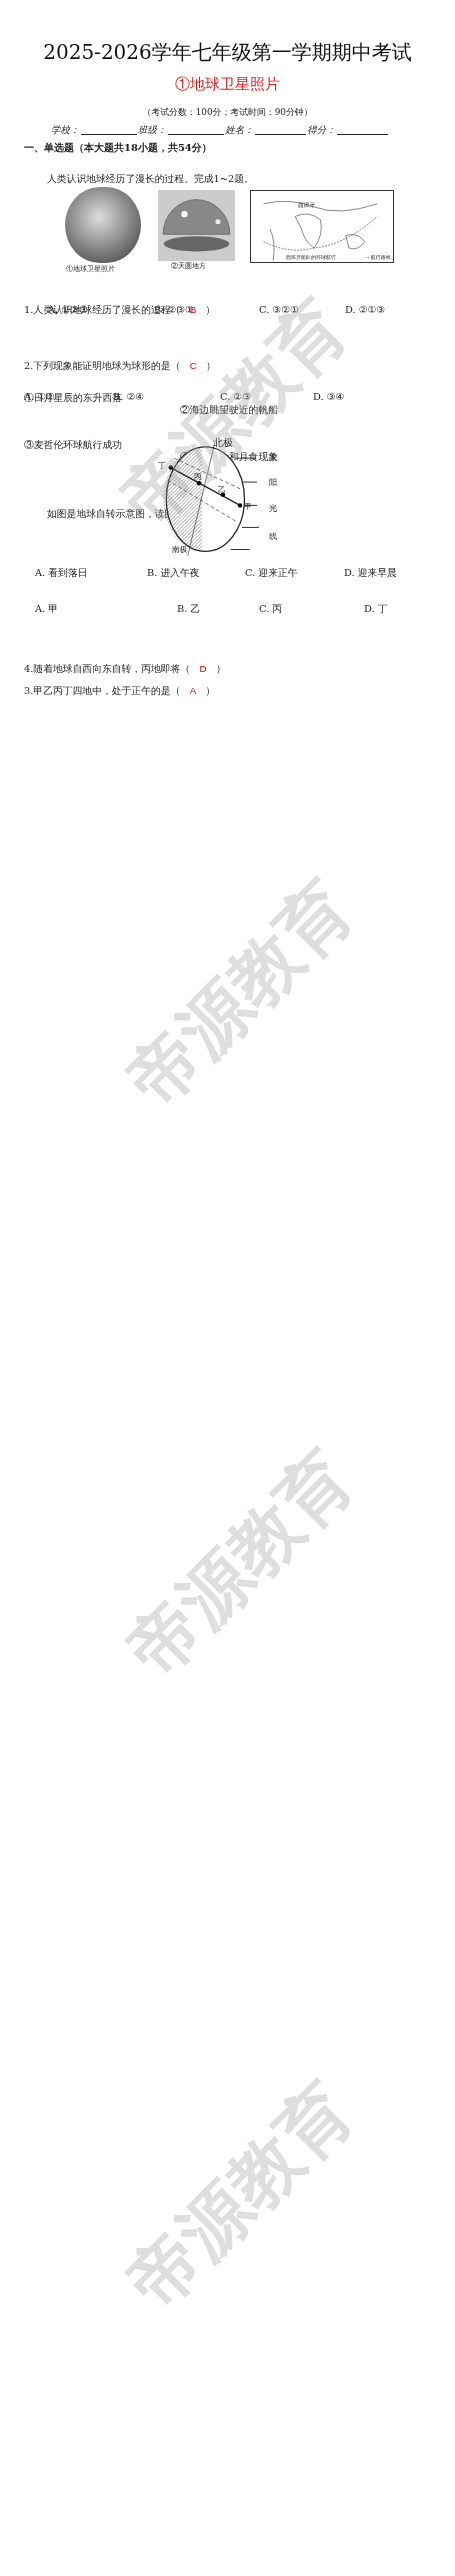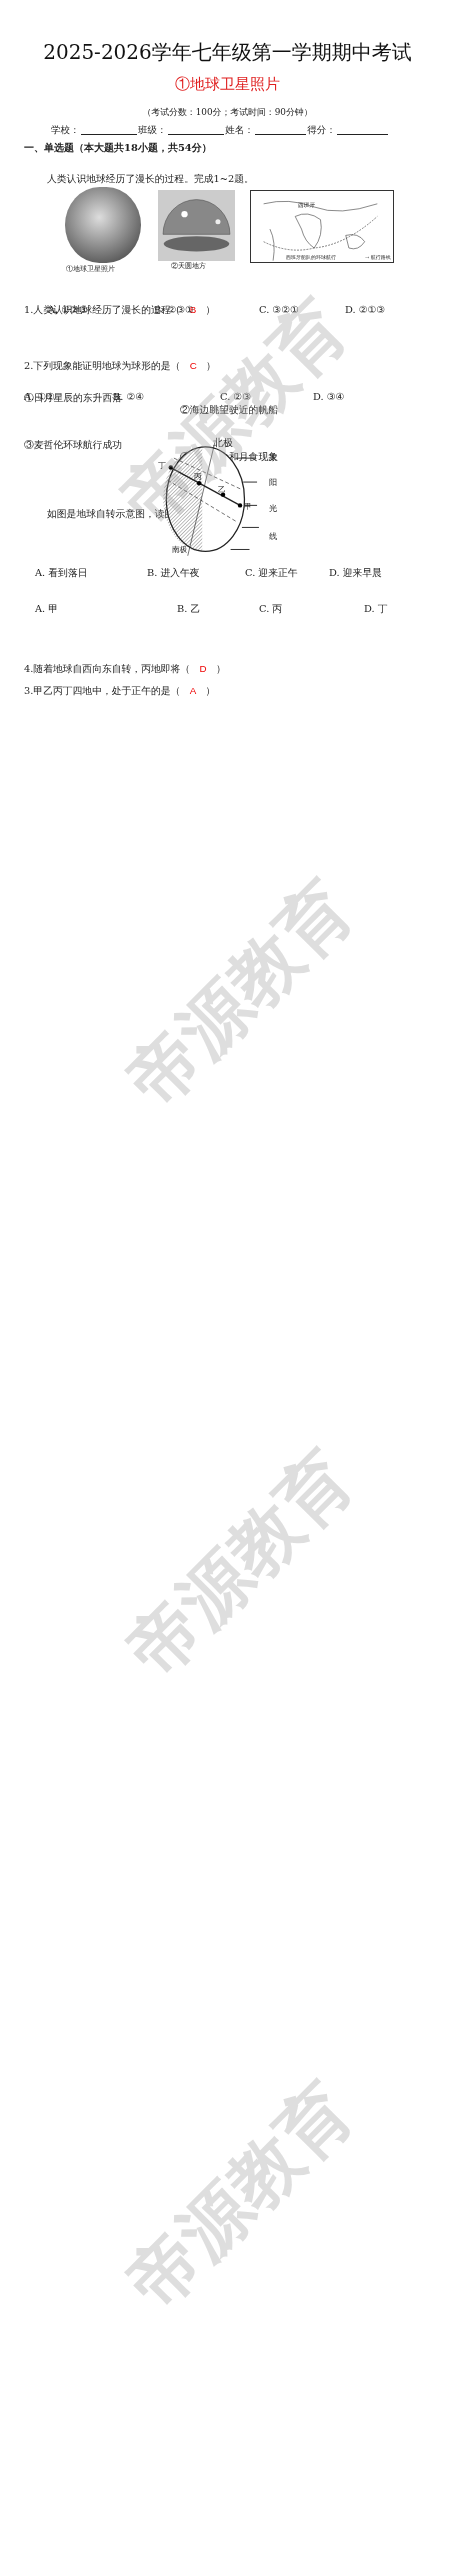--- a/index.html
+++ b/index.html
@@ -2,21 +2,21 @@
 <html style="font-size:10px"><head>
 <meta charset="utf-8">
 <style>
   * { box-sizing: border-box; margin: 0; padding: 0; }
   body { width: 455px; height: 2576px; background: #ffffff; font-family: "DejaVu Serif", "Liberation Serif", serif; color: #222; position: relative; overflow: hidden; }
   .page { position: relative; width: 455px; height: 2576px; }
   .abs { position: absolute; }
   .title { left: 0; width: 455px; top: 39px; text-align: center; font-size: 20px; letter-spacing: 0px; color: #111; font-family: "DejaVu Serif", serif; }
   .subtitle { left: 0; width: 455px; top: 75px; text-align: center; font-size: 15px; color: #e02020; }
   .meta { left: 0; width: 455px; top: 106px; text-align: center; font-size: 8.9px; }
-  .fields { left: 51px; top: 124px; font-size: 9.5px; display: flex; gap: 0; }
+  .fields { left: 51px; top: 124px; font-size: 9.5px; display: flex; gap: 0; font-style: italic; }
   .fields .line { display: inline-block; border-bottom: 0.9px solid #222; height: 11.4px; margin: 0 1.3px; }
   .line { position: relative; font-size: 9.8px; white-space: nowrap; line-height: 1.2; }
   .sec { font-weight: bold; font-size: 10px; }
   .ans { color: #e00; font-family: "Liberation Sans", sans-serif; }
   .opt { position: absolute; }
   .fig { position: absolute; border: 0.9px solid #333; background: #fff; }
   .cap { font-size: 7px; position: absolute; text-align: center; }
   svg { overflow: visible; }
   .wm { position: absolute; color: rgba(160,160,160,0.35); font-size: 70px; font-weight: bold; transform: rotate(-45deg); pointer-events: none; white-space: nowrap; font-family: "DejaVu Sans", sans-serif; }
 </style>
@@ -124,21 +124,21 @@
   <div class="abs line" style="left:24px;top:579px"><span>3.</span><span>甲乙丙丁四地中，处于正午的是（</span>&nbsp;&nbsp;&nbsp;<span class="ans">A</span>&nbsp;&nbsp;&nbsp;<span>）</span></div>
   <div class="opt line" style="left:35px;top:603px">A. 甲</div>
   <div class="opt line" style="left:177px;top:603px">B. 乙</div>
   <div class="opt line" style="left:259px;top:603px">C. 丙</div>
   <div class="opt line" style="left:364px;top:603px">D. 丁</div>
 
   <div class="abs line" style="left:24px;top:545px"><span>4.</span><span>随着地球自西向东自转，丙地即将（</span>&nbsp;&nbsp;&nbsp;<span class="ans">D</span>&nbsp;&nbsp;&nbsp;<span>）</span></div>
   <div class="opt line" style="left:35px;top:567px">A. 看到落日</div>
   <div class="opt line" style="left:147px;top:567px">B. 进入午夜</div>
   <div class="opt line" style="left:245px;top:567px">C. 迎来正午</div>
-  <div class="opt line" style="left:329px;top:567px">D. 迎来早晨</div>
+  <div class="opt line" style="left:344px;top:567px">D. 迎来早晨</div>
 
   <div class="abs line" style="left:24px;top:591px;visibility:hidden"></div>
   <div class="abs line" style="left:24px;top:591px;"></div>
 
   <div class="wm" style="left:95px;top:367px">帝源教育</div>
   <div class="wm" style="left:101px;top:948px">帝源教育</div>
   <div class="wm" style="left:101px;top:1518px">帝源教育</div>
   <div class="wm" style="left:101px;top:2150px">帝源教育</div>
 
 </div>

